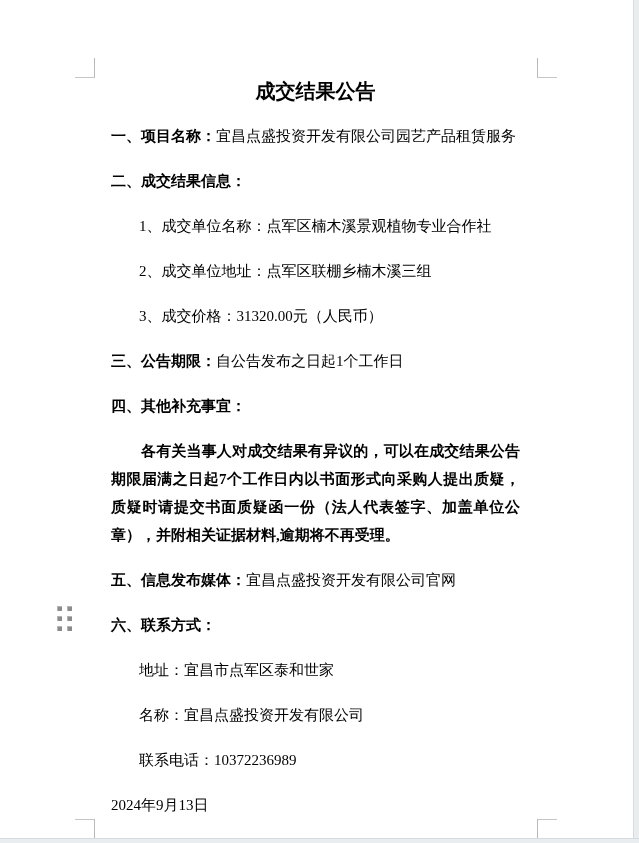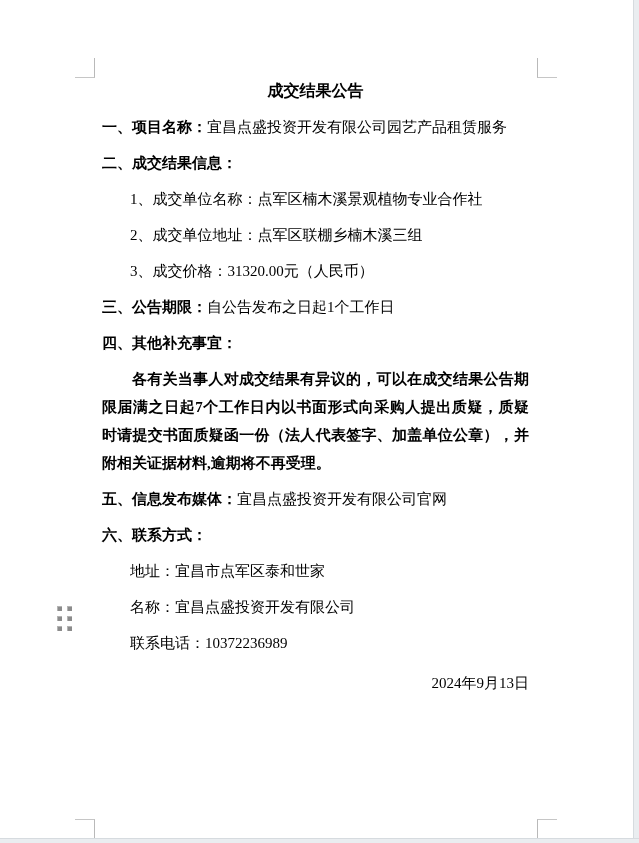--- a/index.html
+++ b/index.html
@@ -39,36 +39,36 @@
   }
 
   .content {
     position: absolute;
     left: 94px; top: 77px;
     width: 443px;
     font-size: 15px;
     line-height: 28px;
     color: #000000;
   }
-  .content p { margin: 8px; }
+  .content p { margin: 17px; }
   .doc-title {
     text-align: center;
     font-weight: bold;
-    font-size: 16px;
+    font-size: 20px;
     line-height: 28px;
   }
   .b { font-weight: bold; }
   .sub { padding-left: 28px; }
   .para {
     text-indent: 2em;
     text-align: justify;
     font-weight: bold;
   }
   .date-line {
-    text-align: right;
+    text-align: left;
     margin-top: 12px !important;
   }
 
   
   .dots {
     position: absolute;
     left: 57px; top: 606px;
     display: grid;
     grid-template-columns: 5px 5px;
     grid-auto-rows: 5px;

